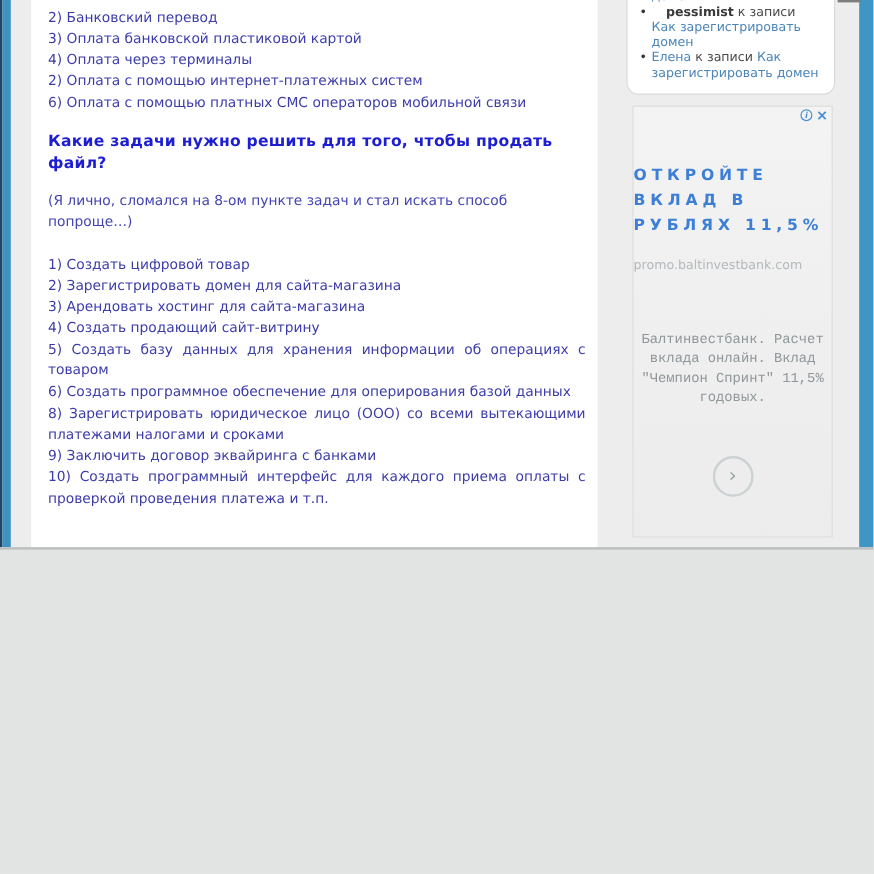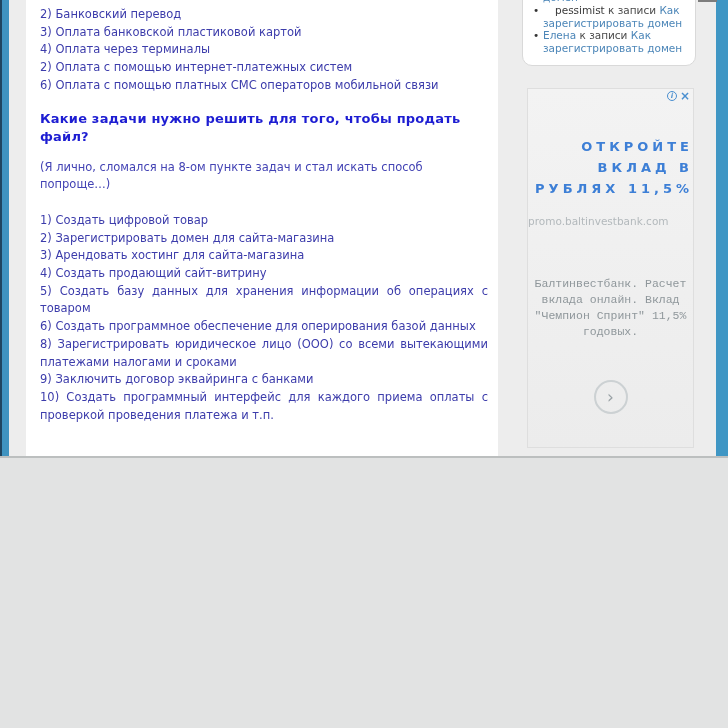--- a/index.html
+++ b/index.html
@@ -29,34 +29,34 @@
   .task-item { text-align:justify; }
 
   
   .comments-card { position:absolute; left:522px; top:-14px; width:174px;
                    background:#ffffff; border:1px solid #d9d9d9; border-radius:10px;
                    padding:4px 12px 10px 20px;
                    font-size:10.5px; line-height:12.8px; color:#4a4a4a; }
   .comment-tail { color:#4c86b8; }
   .comment-item { position:relative; }
   .comment-item::before { content:"•"; position:absolute; left:-10px; top:0; color:#333; }
-  .author-bold { font-weight:normal; color:#3a3a3a;padding-left:12px; }
+  .author-bold { font-weight:bold; color:#3a3a3a;padding-left:12px; }
   .author-link { color:#4c86b8; }
   .comment-sep { color:#4a4a4a;margin-top:33px; }
   .comment-link { color:#4c86b8; }
 
   
   .ad-box { position:absolute; left:527px; top:88px; width:167px; height:360px;
             background:linear-gradient(#f3f3f3, #ececec); border:1px solid #dedede; }
   .ad-icons { position:absolute; top:2px; right:3px; display:flex; gap:3px; align-items:center; }
   .ad-info { display:inline-flex; align-items:center; justify-content:center;
              width:10px; height:10px; border:1.5px solid #4a8fd0; border-radius:50%;
              color:#4a8fd0; font-size:7px; font-weight:bold; font-style:italic; cursor:pointer; }
   .ad-close { color:#4a8fd0; font-size:12px; font-weight:bold; line-height:10px; cursor:pointer; }
-  .ad-headline { position:absolute; top:47px; left:0; width:100%; text-align:right;
+  .ad-headline { position:absolute; top:47px; left:0; width:100%; text-align:left;
                  color:#3d7fd6; font-size:13px; font-weight:bold; letter-spacing:4px;
                  line-height:21px; cursor:pointer; }
   .ad-url { position:absolute; top:126px; left:0; width:100%; text-align:left;
             color:#b3b9bc; font-size:10.5px; }
   .ad-desc { position:absolute; top:187px; left:50%; transform:translateX(-50%);
              width:160px; text-align:center; color:#8f979b; font-size:11.5px; line-height:16px;font-family:Liberation Mono, monospace; }
   .ad-cta { position:absolute; top:291px; left:50%; transform:translateX(-50%);
             width:34px; height:34px; border:2px solid #ccd1d3; border-radius:50%;
             display:flex; align-items:center; justify-content:center;
             color:#9aa2a6; font-size:17px; cursor:pointer; background:transparent; }

